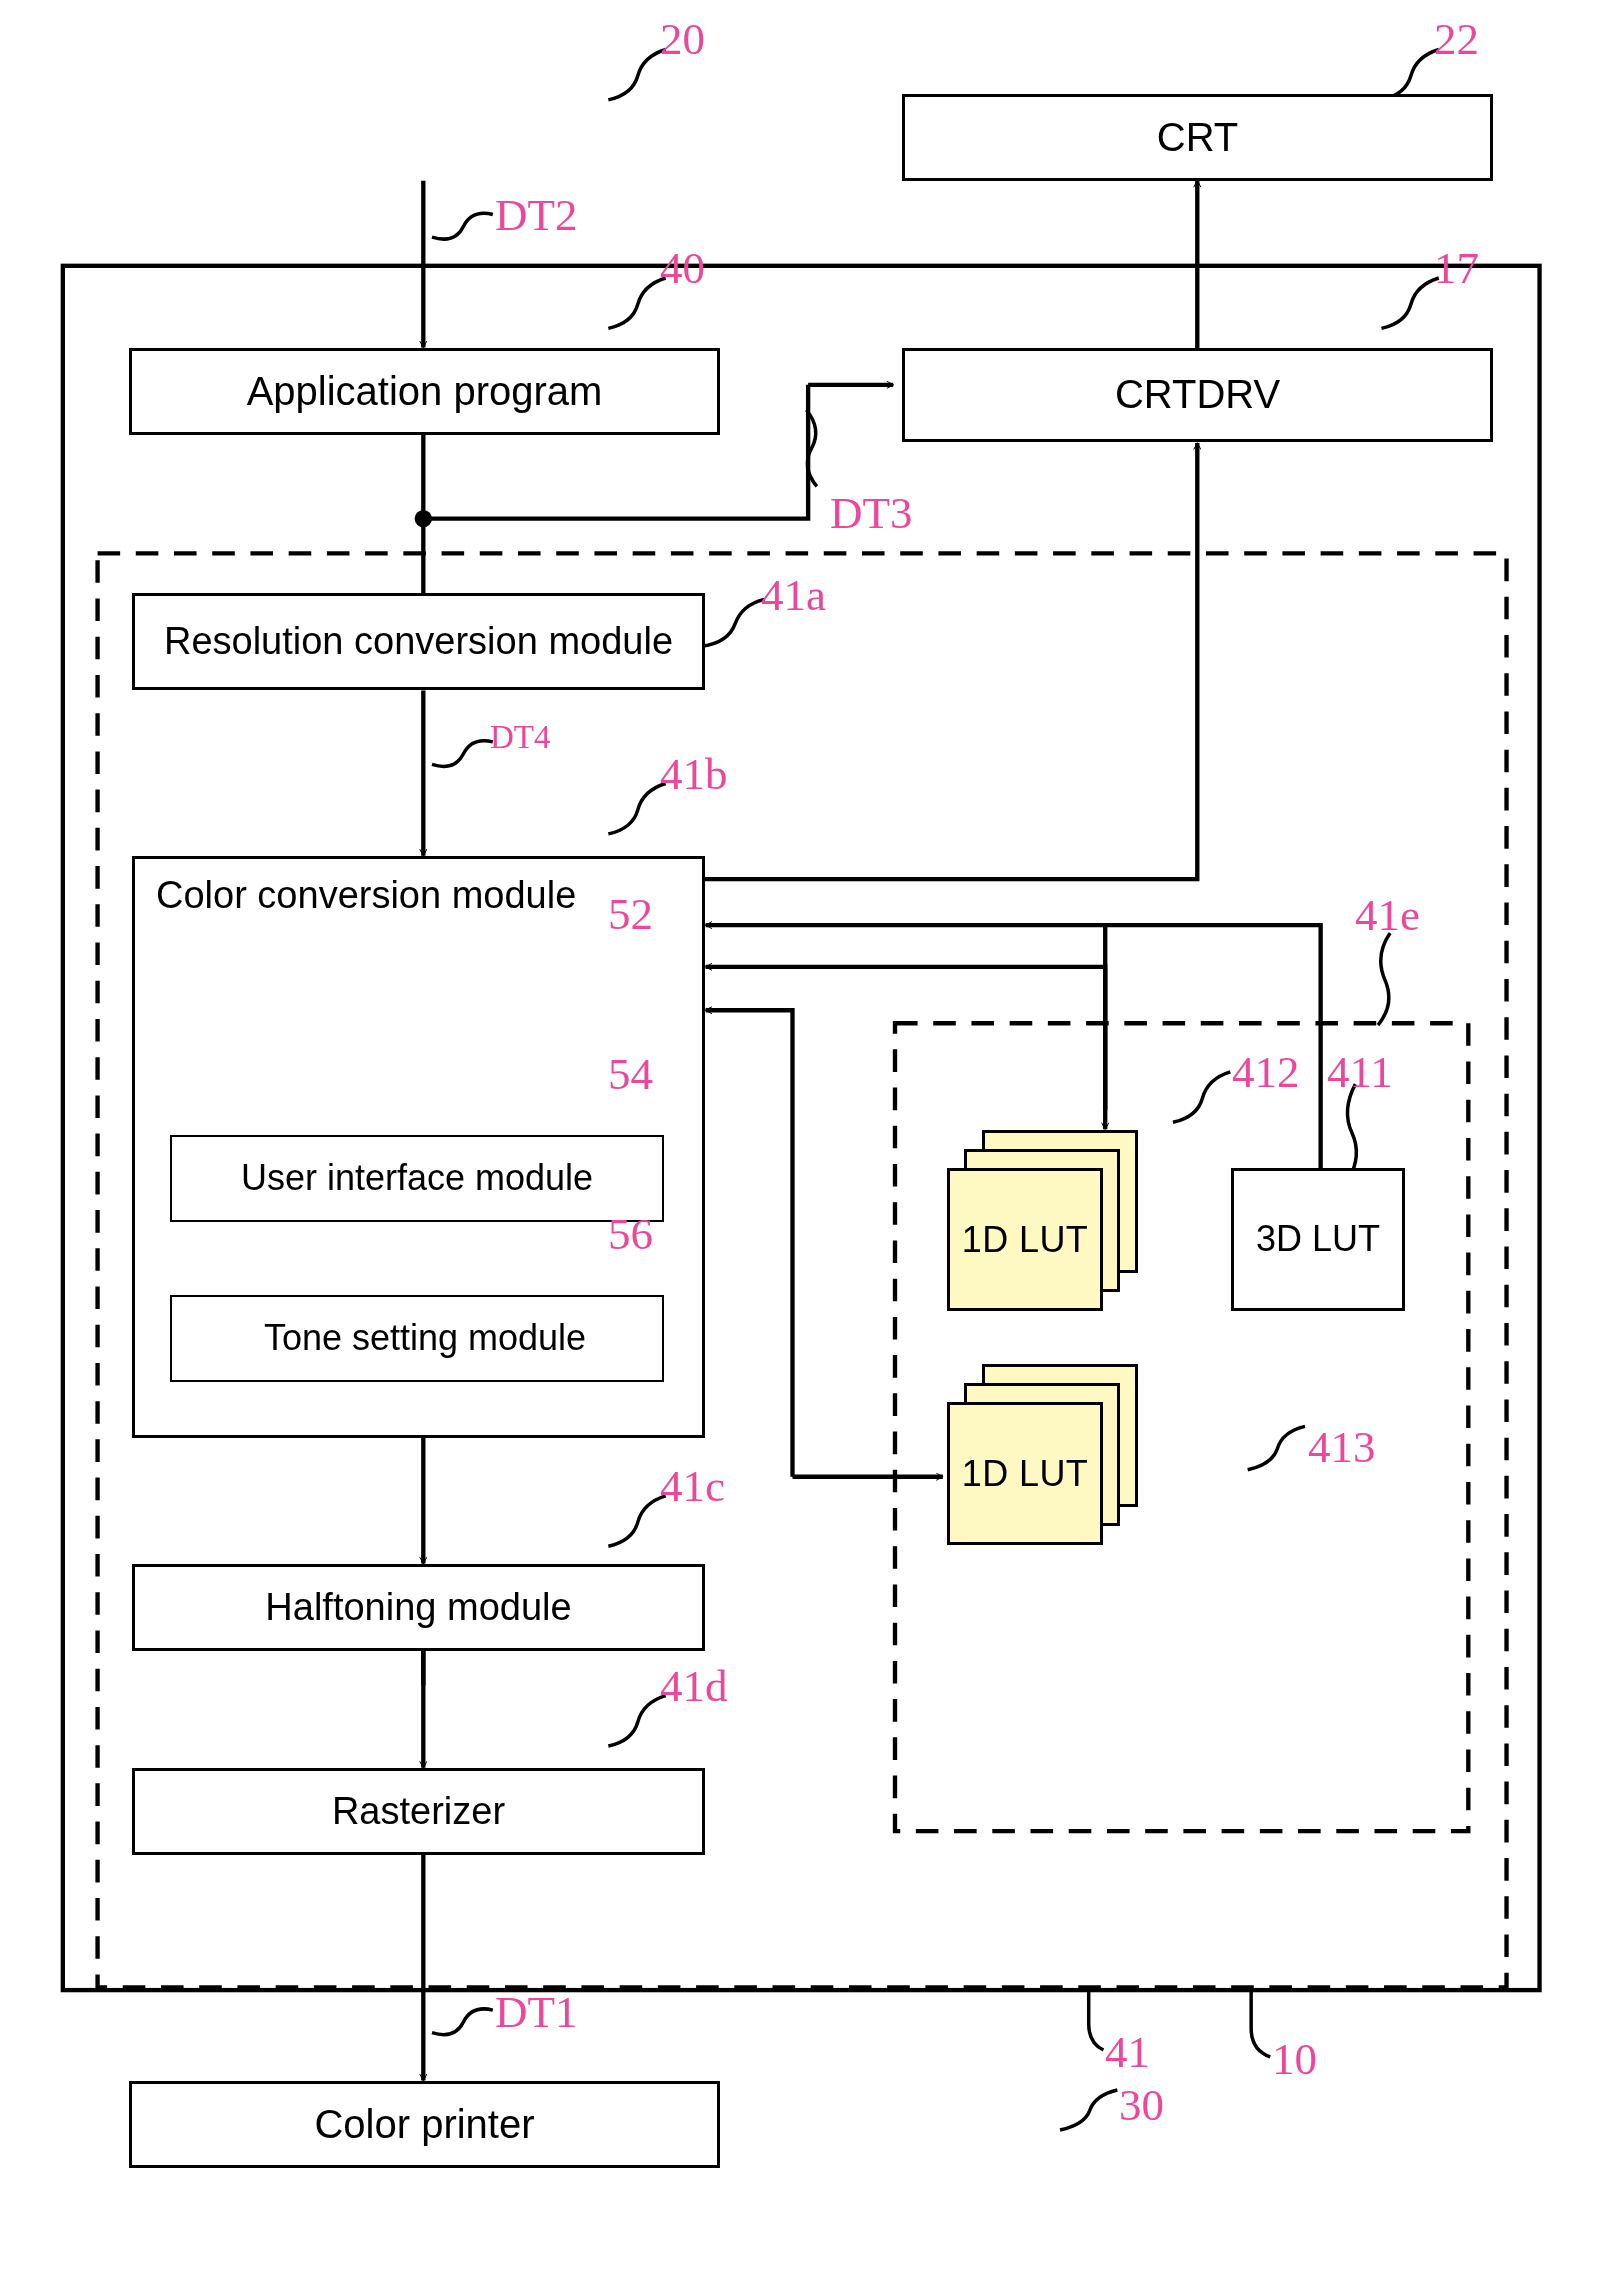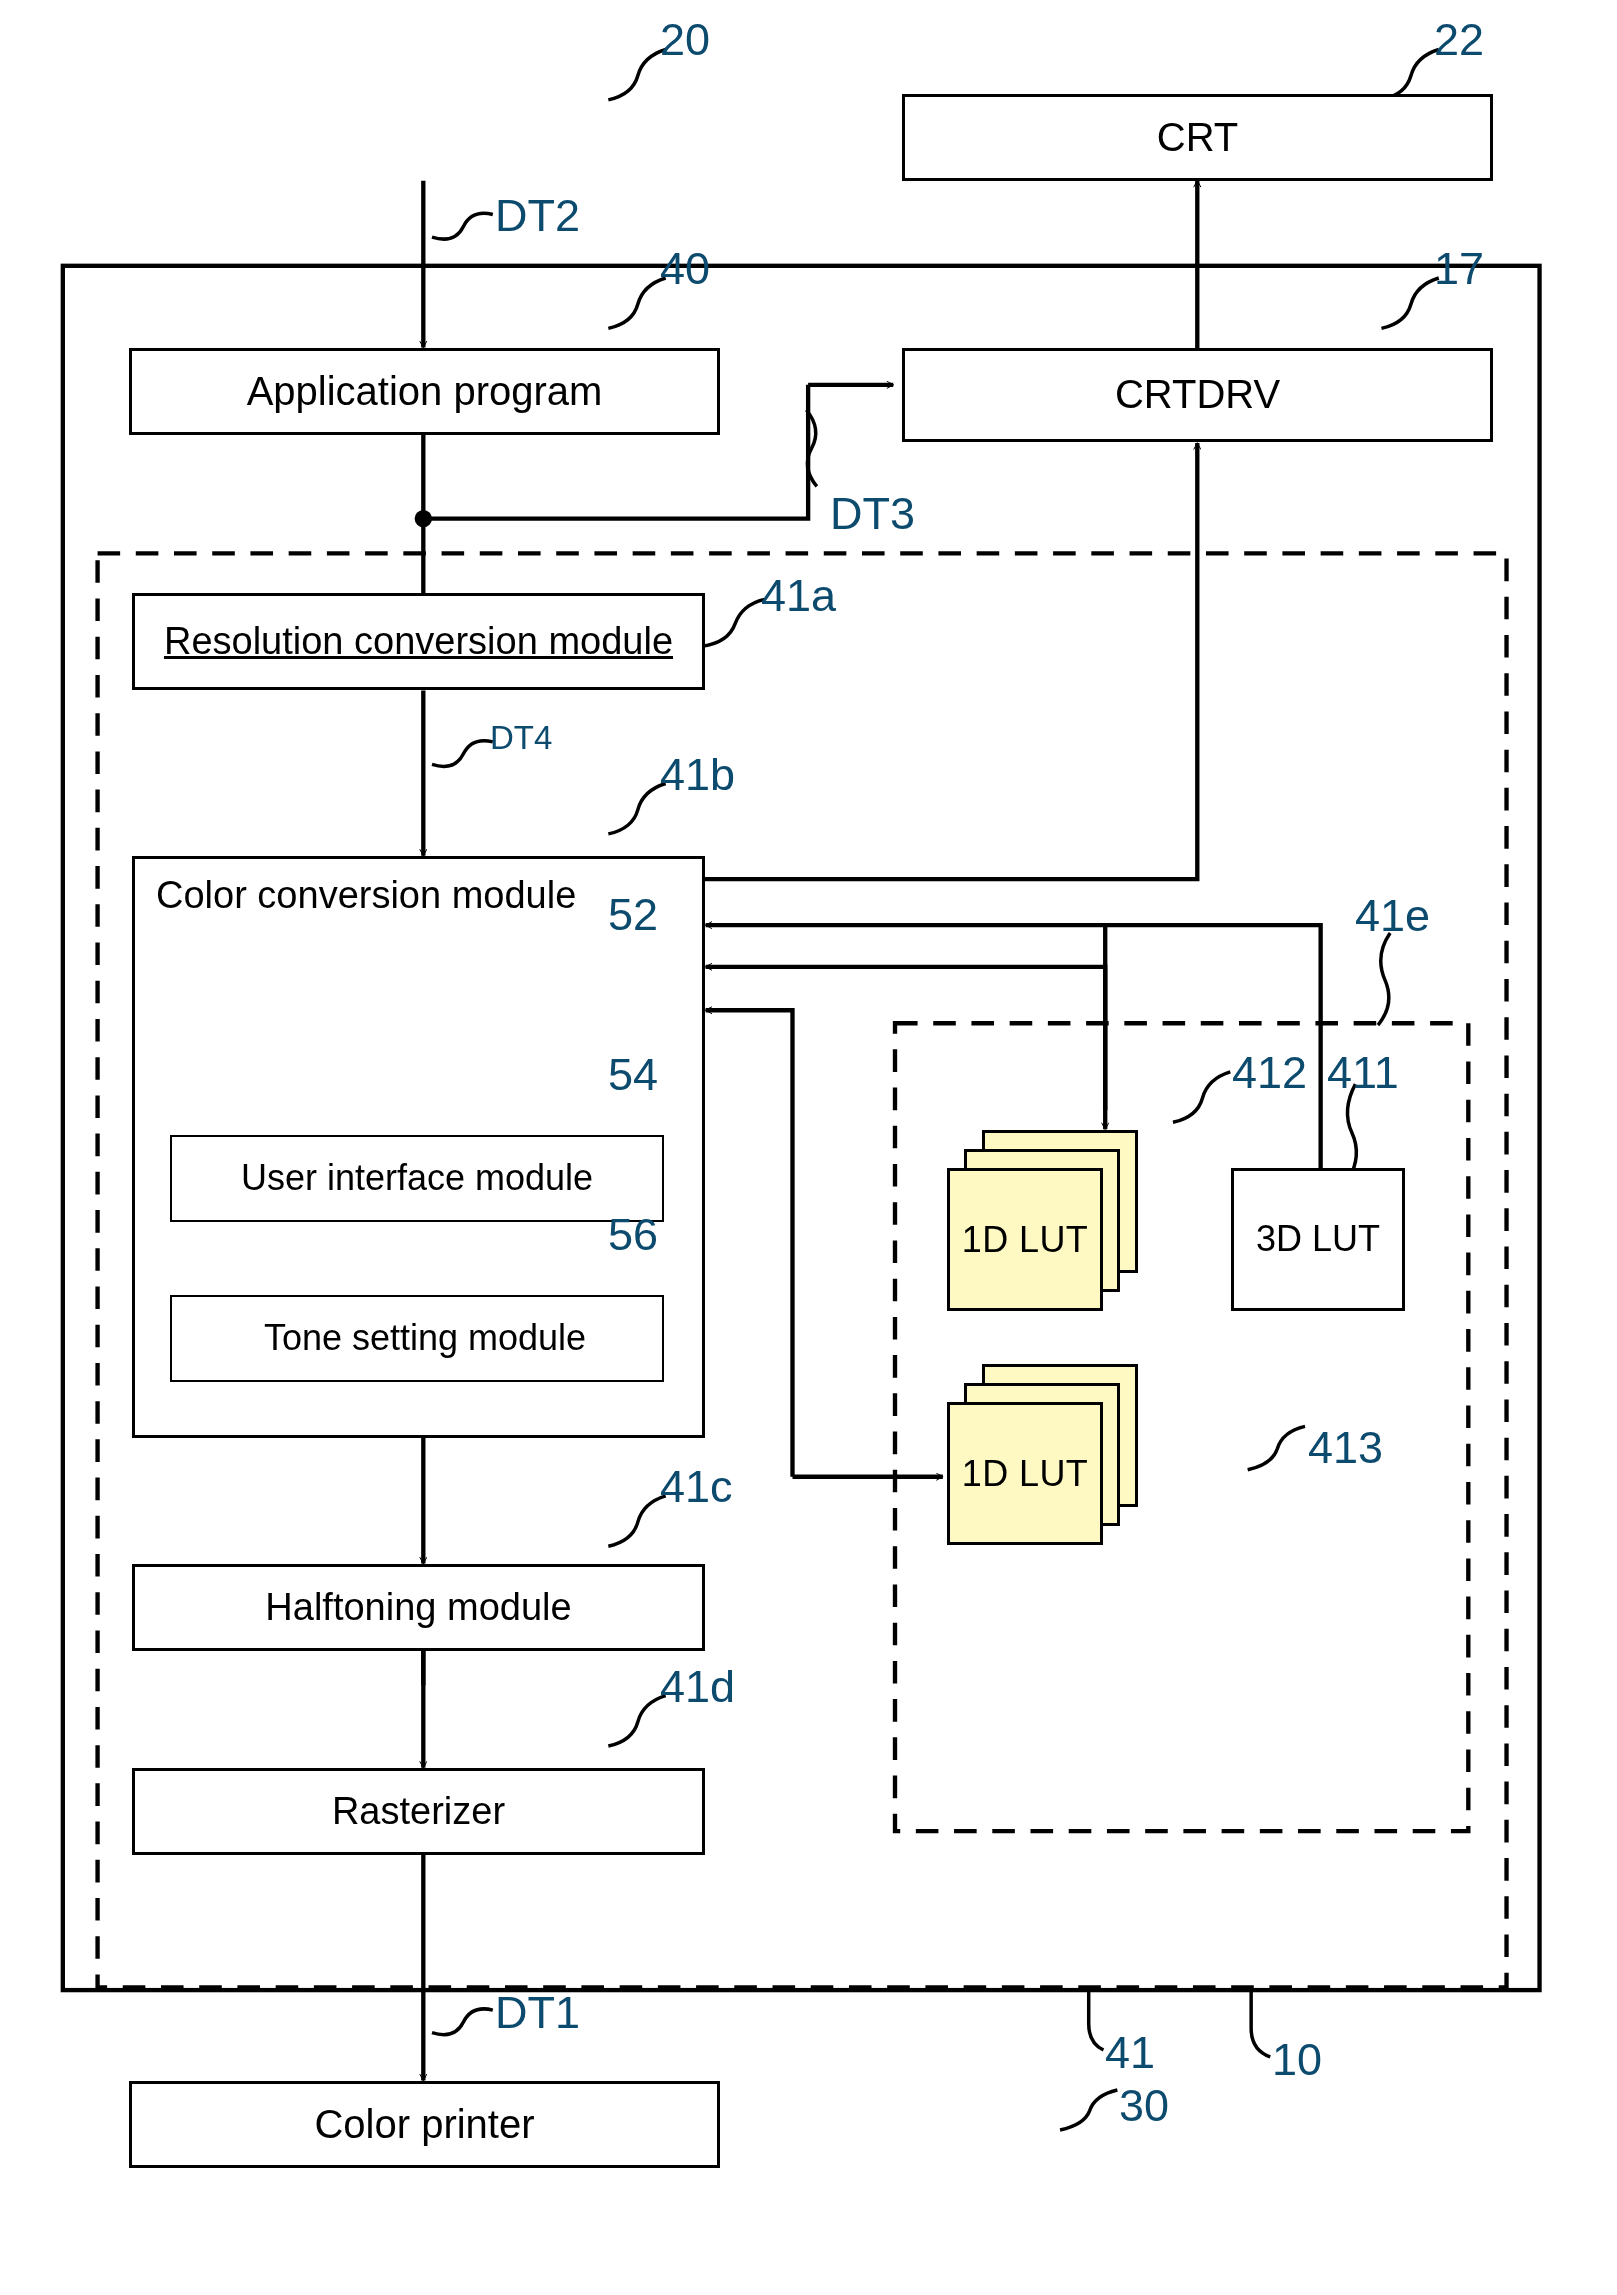--- a/index.html
+++ b/index.html
@@ -4,22 +4,22 @@
 <style>
   html,body{margin:0;padding:0;background:#ffffff;}
   body{font-family:"Liberation Sans", sans-serif;color:#000;}
   #stage{position:relative;width:1618px;height:2295px;background:#fff;overflow:hidden;}
   svg#wires{position:absolute;left:0;top:0;width:1618px;height:2295px;}
   .box{position:absolute;box-sizing:border-box;border:3.5px solid #000;background:#fff;
        display:flex;align-items:center;justify-content:center;text-align:center;
        font-family:"Liberation Sans", sans-serif;line-height:1.18;}
   .box.left{justify-content:flex-start;padding-left:21px;}
   .thin{border-width:2.6px;}
-  .lbl{position:absolute;font-family:Liberation Sans, sans-serif;font-size:37px;
-       color:#0c4a6e;white-space:nowrap;line-height:1;}
+  .lbl{position:absolute;font-family:Liberation Serif, serif;font-size:37px;
+       color:#ec4899;white-space:nowrap;line-height:1;}
   .stack{position:absolute;}
   .stack .sheet{position:absolute;box-sizing:border-box;border:3.5px solid #000;background:#fef9c3;}
   .stack .front{display:flex;align-items:center;justify-content:center;
        font-size:36px;letter-spacing:0.4px;}
 </style>
 </head>
 <body>
 
 <div id="stage">
 
@@ -107,21 +107,21 @@
   </div>
 
   <div class="box" style="left:129px;top:348px;width:591px;height:87px;font-size:40px;">
     <span>Application program</span>
   </div>
 
   <div class="box" style="left:902px;top:348px;width:591px;height:94px;font-size:40px;">
     <span>CRTDRV</span>
   </div>
 
-  <div class="box" style="left:132px;top:593px;width:573px;height:97px;font-size:38px;padding:0 12px;text-decoration:underline;">
+  <div class="box" style="left:132px;top:593px;width:573px;height:97px;font-size:38px;padding:0 12px;">
     <span>Resolution conversion module</span>
   </div>
 
   <div class="box left" style="left:132px;top:856px;width:573px;height:582px;align-items:flex-start;padding-top:14px;font-size:38px;">
     <span>Color conversion module</span>
   </div>
 
 
   <div class="box thin" style="left:170px;top:1135px;width:494px;height:87px;font-size:36px;">
     <span>User interface module</span>

